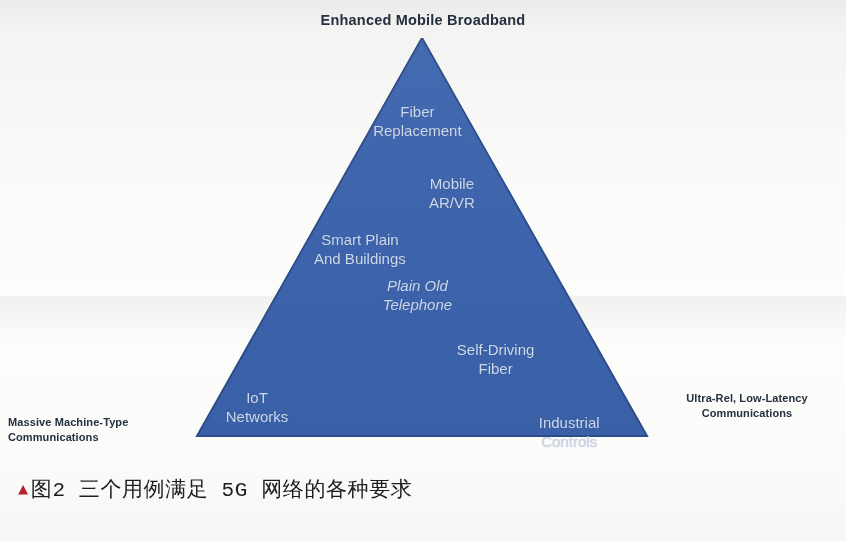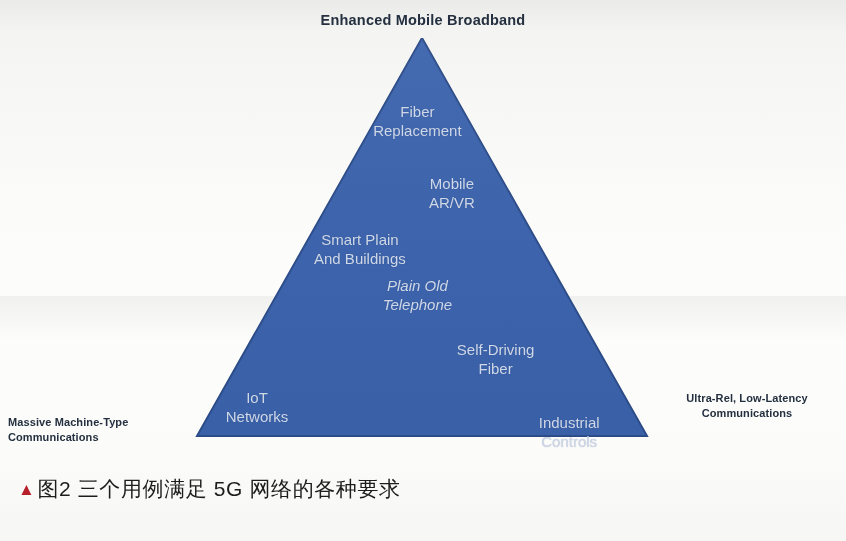--- a/index.html
+++ b/index.html
@@ -97,21 +97,21 @@
     white-space: pre-line;
     text-shadow: 0 0 1px rgba(40,60,110,0.35);
   }
   #caption {
     position: absolute;
     left: 18px;
     top: 475px;
     width: 820px;
     font-size: 21px;
     color: #1d1d1d;
-    font-family: Liberation Sans, sans-serif;
+    font-family: Liberation Mono, monospace;
     letter-spacing: 0.6px;
   }
   .caption-marker {
     color: #b7202a;
     font-size: 17px;
     margin-right: 2px;
     vertical-align: 1px;
   }
   .caption-text { }
 </style>

